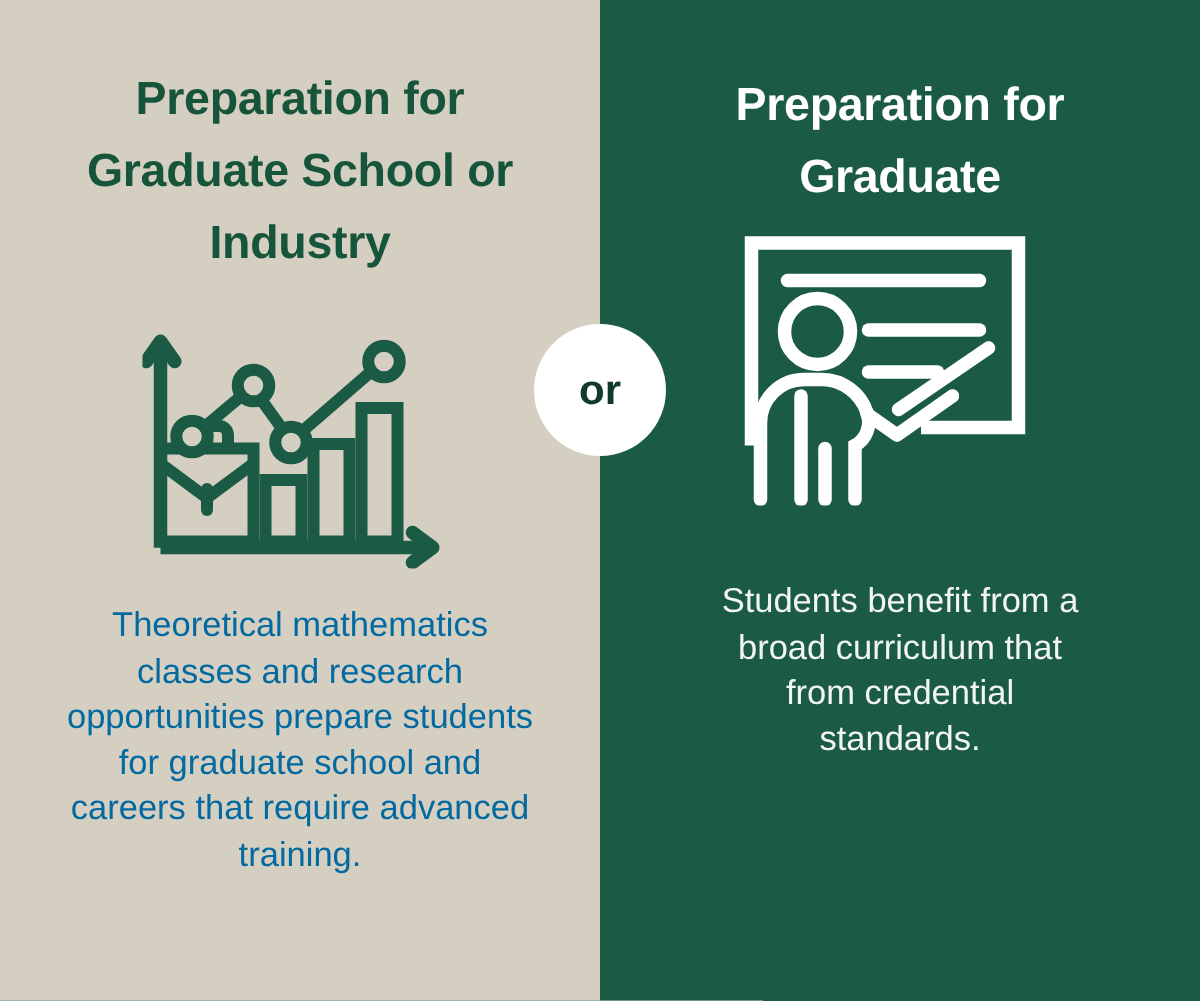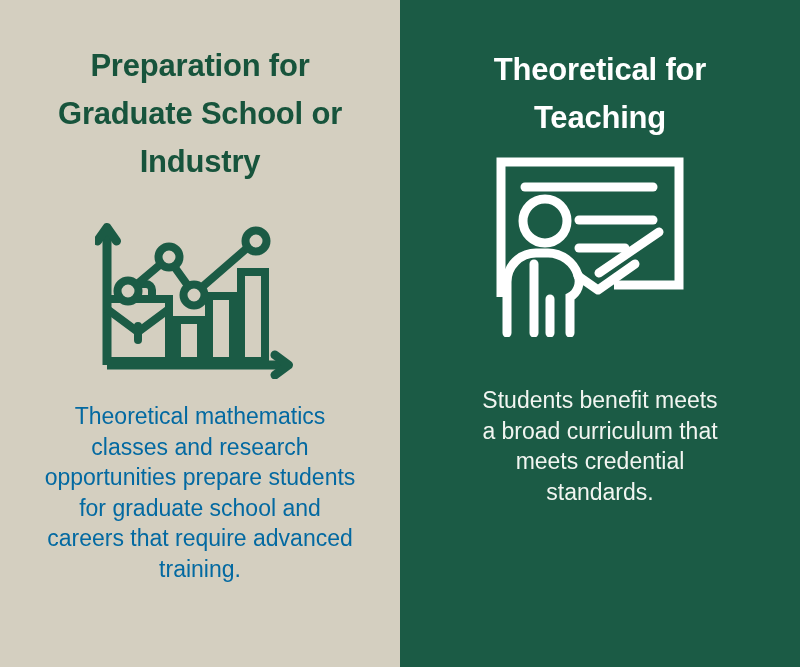--- a/index.html
+++ b/index.html
@@ -134,21 +134,21 @@
           <circle cx="161" cy="27" r="10.5"></circle>
         </g>
       </svg>
     </div>
 
     <div class="body-text">Theoretical mathematics classes and research opportunities prepare students for graduate school and careers that require advanced training.</div>
   </div>
 
   <div class="panel panel-right">
 
-    <div class="heading">Theoretical for Teaching</div>
+    <div class="heading">Preparation for Graduate</div>
 
     <div class="icon-wrap icon-right">
       <svg width="215" height="185" viewBox="0 0 215 185" aria-hidden="true">
         <g fill="none" stroke="#FFFFFF" stroke-width="9">
 
           <path d="M8 145 L8 10 L186 10 L186 133 L121 133" stroke-linejoin="miter"></path>
         </g>
 
         <g fill="none" stroke="#FFFFFF" stroke-width="9" stroke-linecap="round">
           <path d="M32 35 L160 35"></path>
@@ -166,17 +166,20 @@
 
           <path d="M57 147 L57 181"></path>
 
           <path d="M85 124 L105 138 L142 112" stroke-linejoin="round"></path>
 
           <path d="M106 121 L166 80"></path>
         </g>
       </svg>
     </div>
 
-    <div class="body-text">Students benefit meets a broad curriculum that meets credential standards.</div>
+    <div class="body-text">Students benefit from a broad curriculum that from credential standards.</div>
   </div>
 
+  <div id="or-badge">
+    <span>or</span>
+  </div>
 
 </div>
 
 </body></html>

